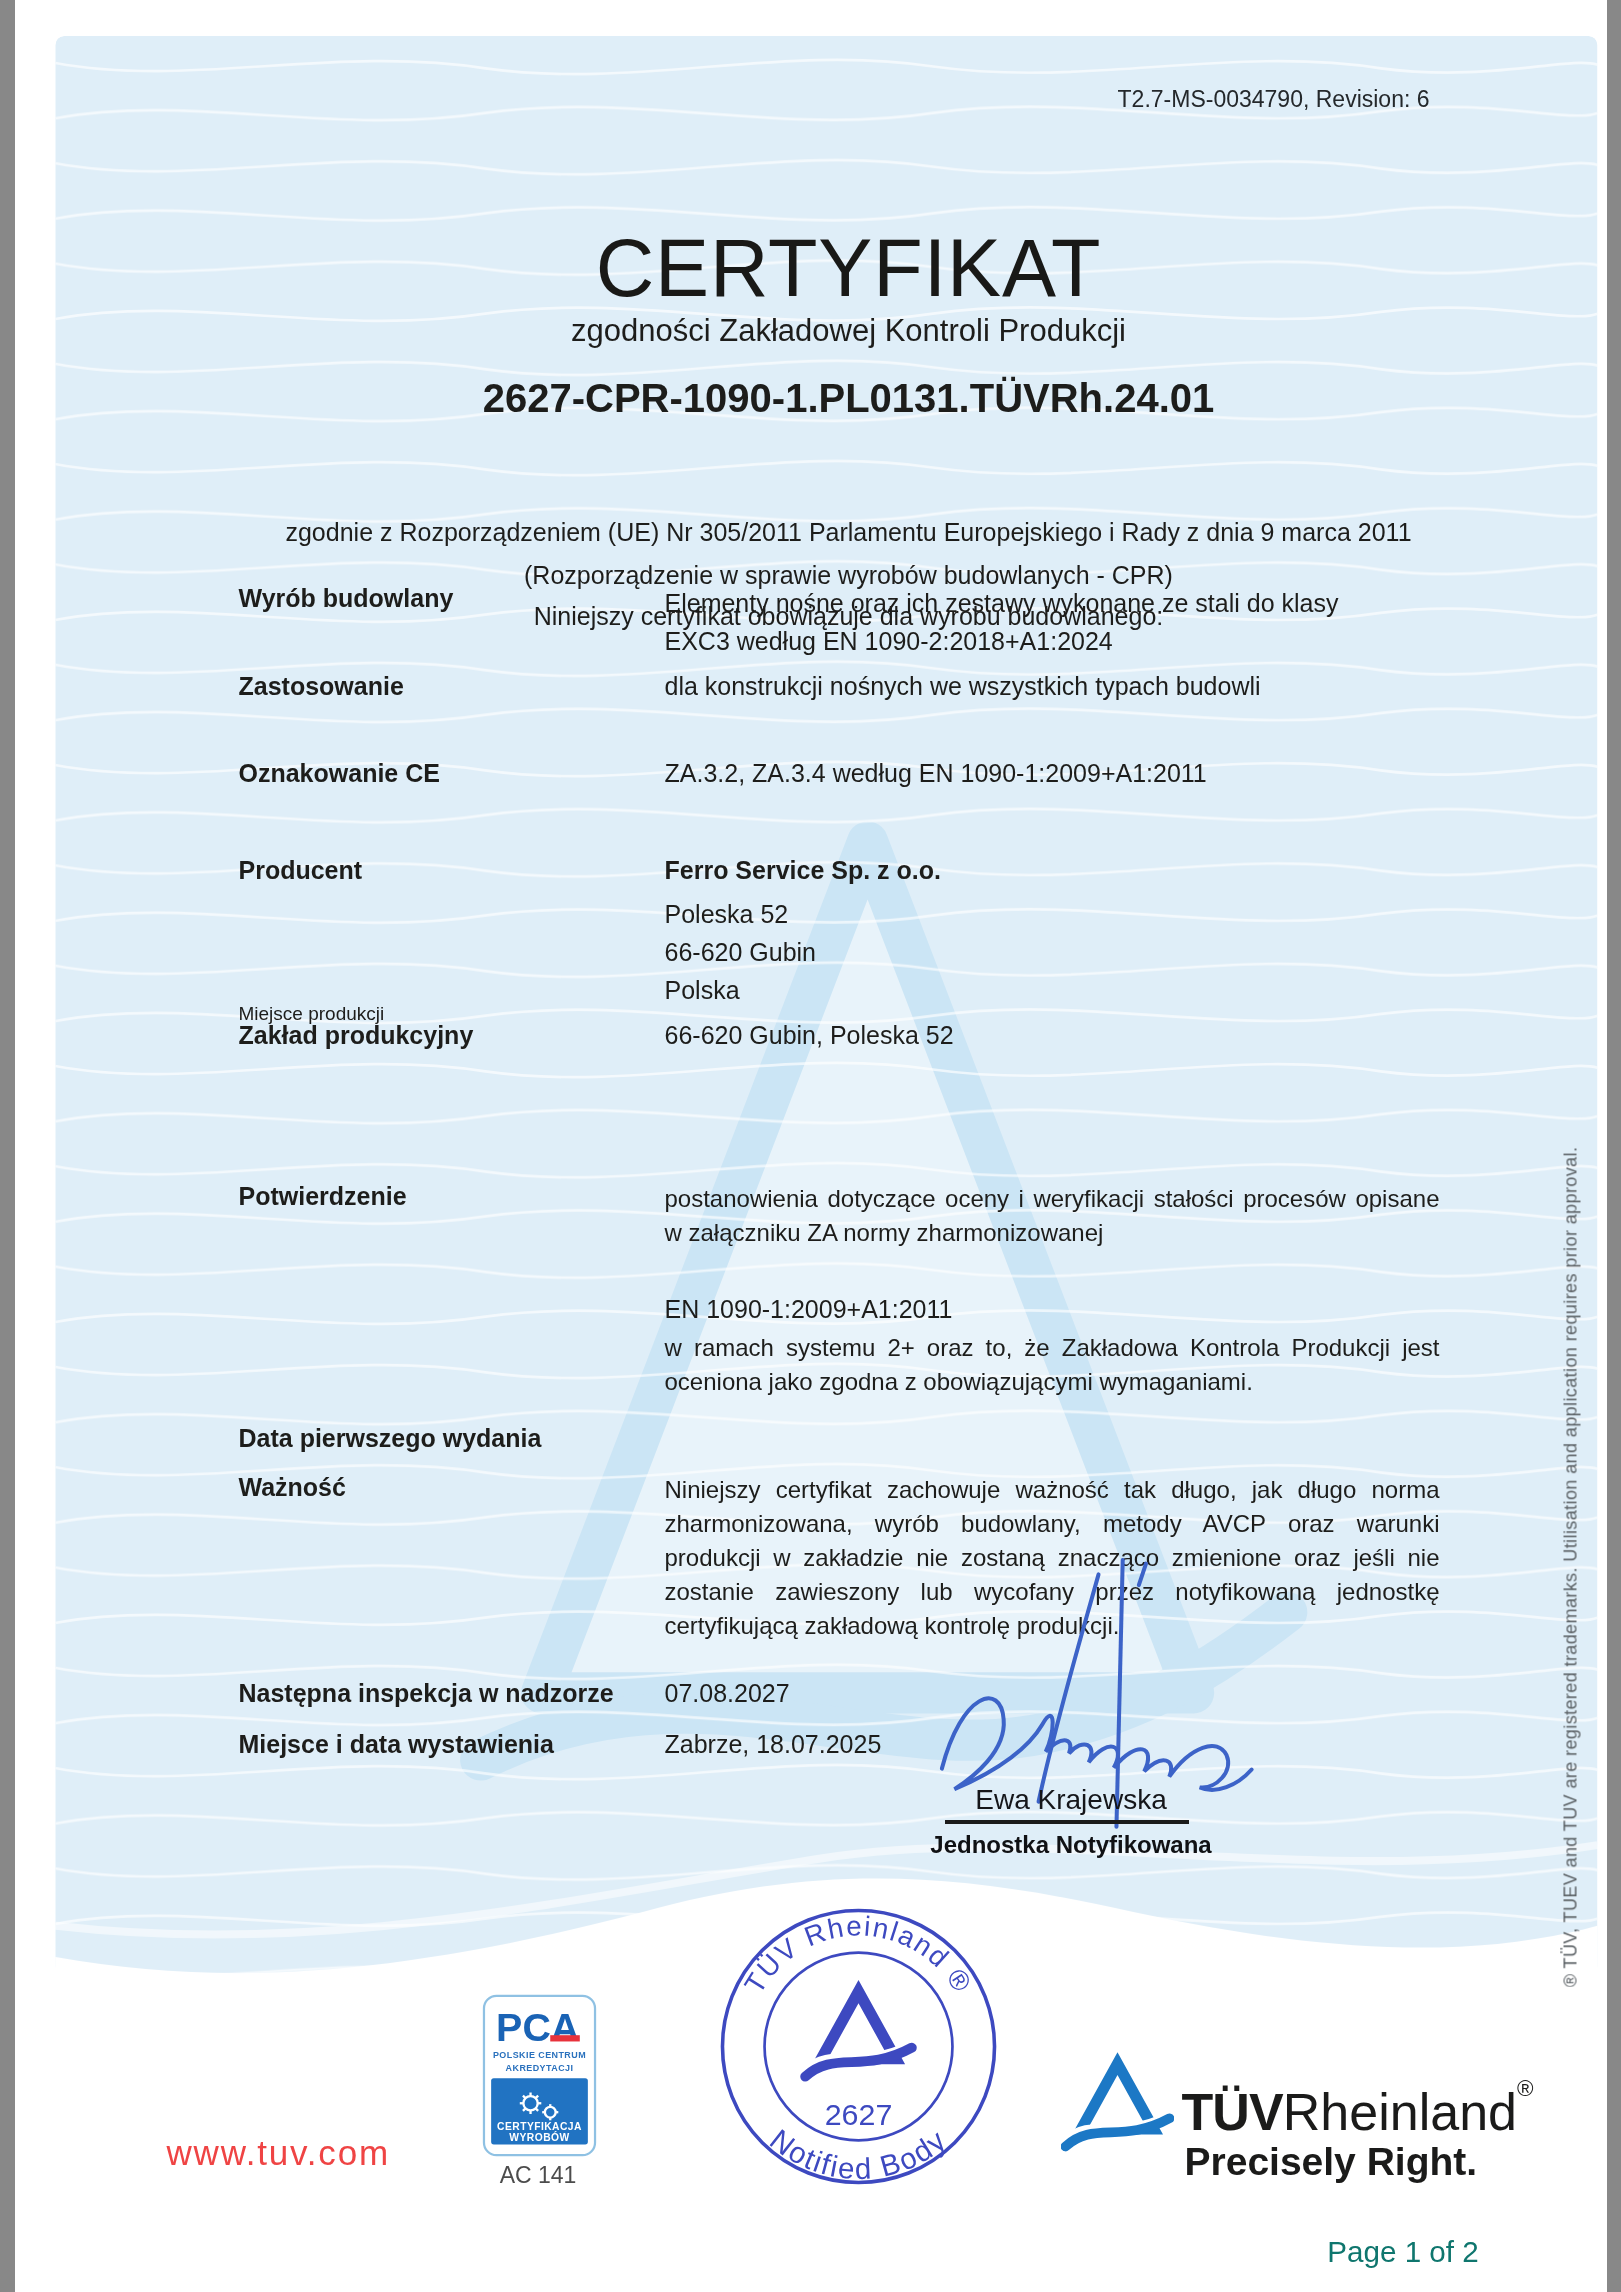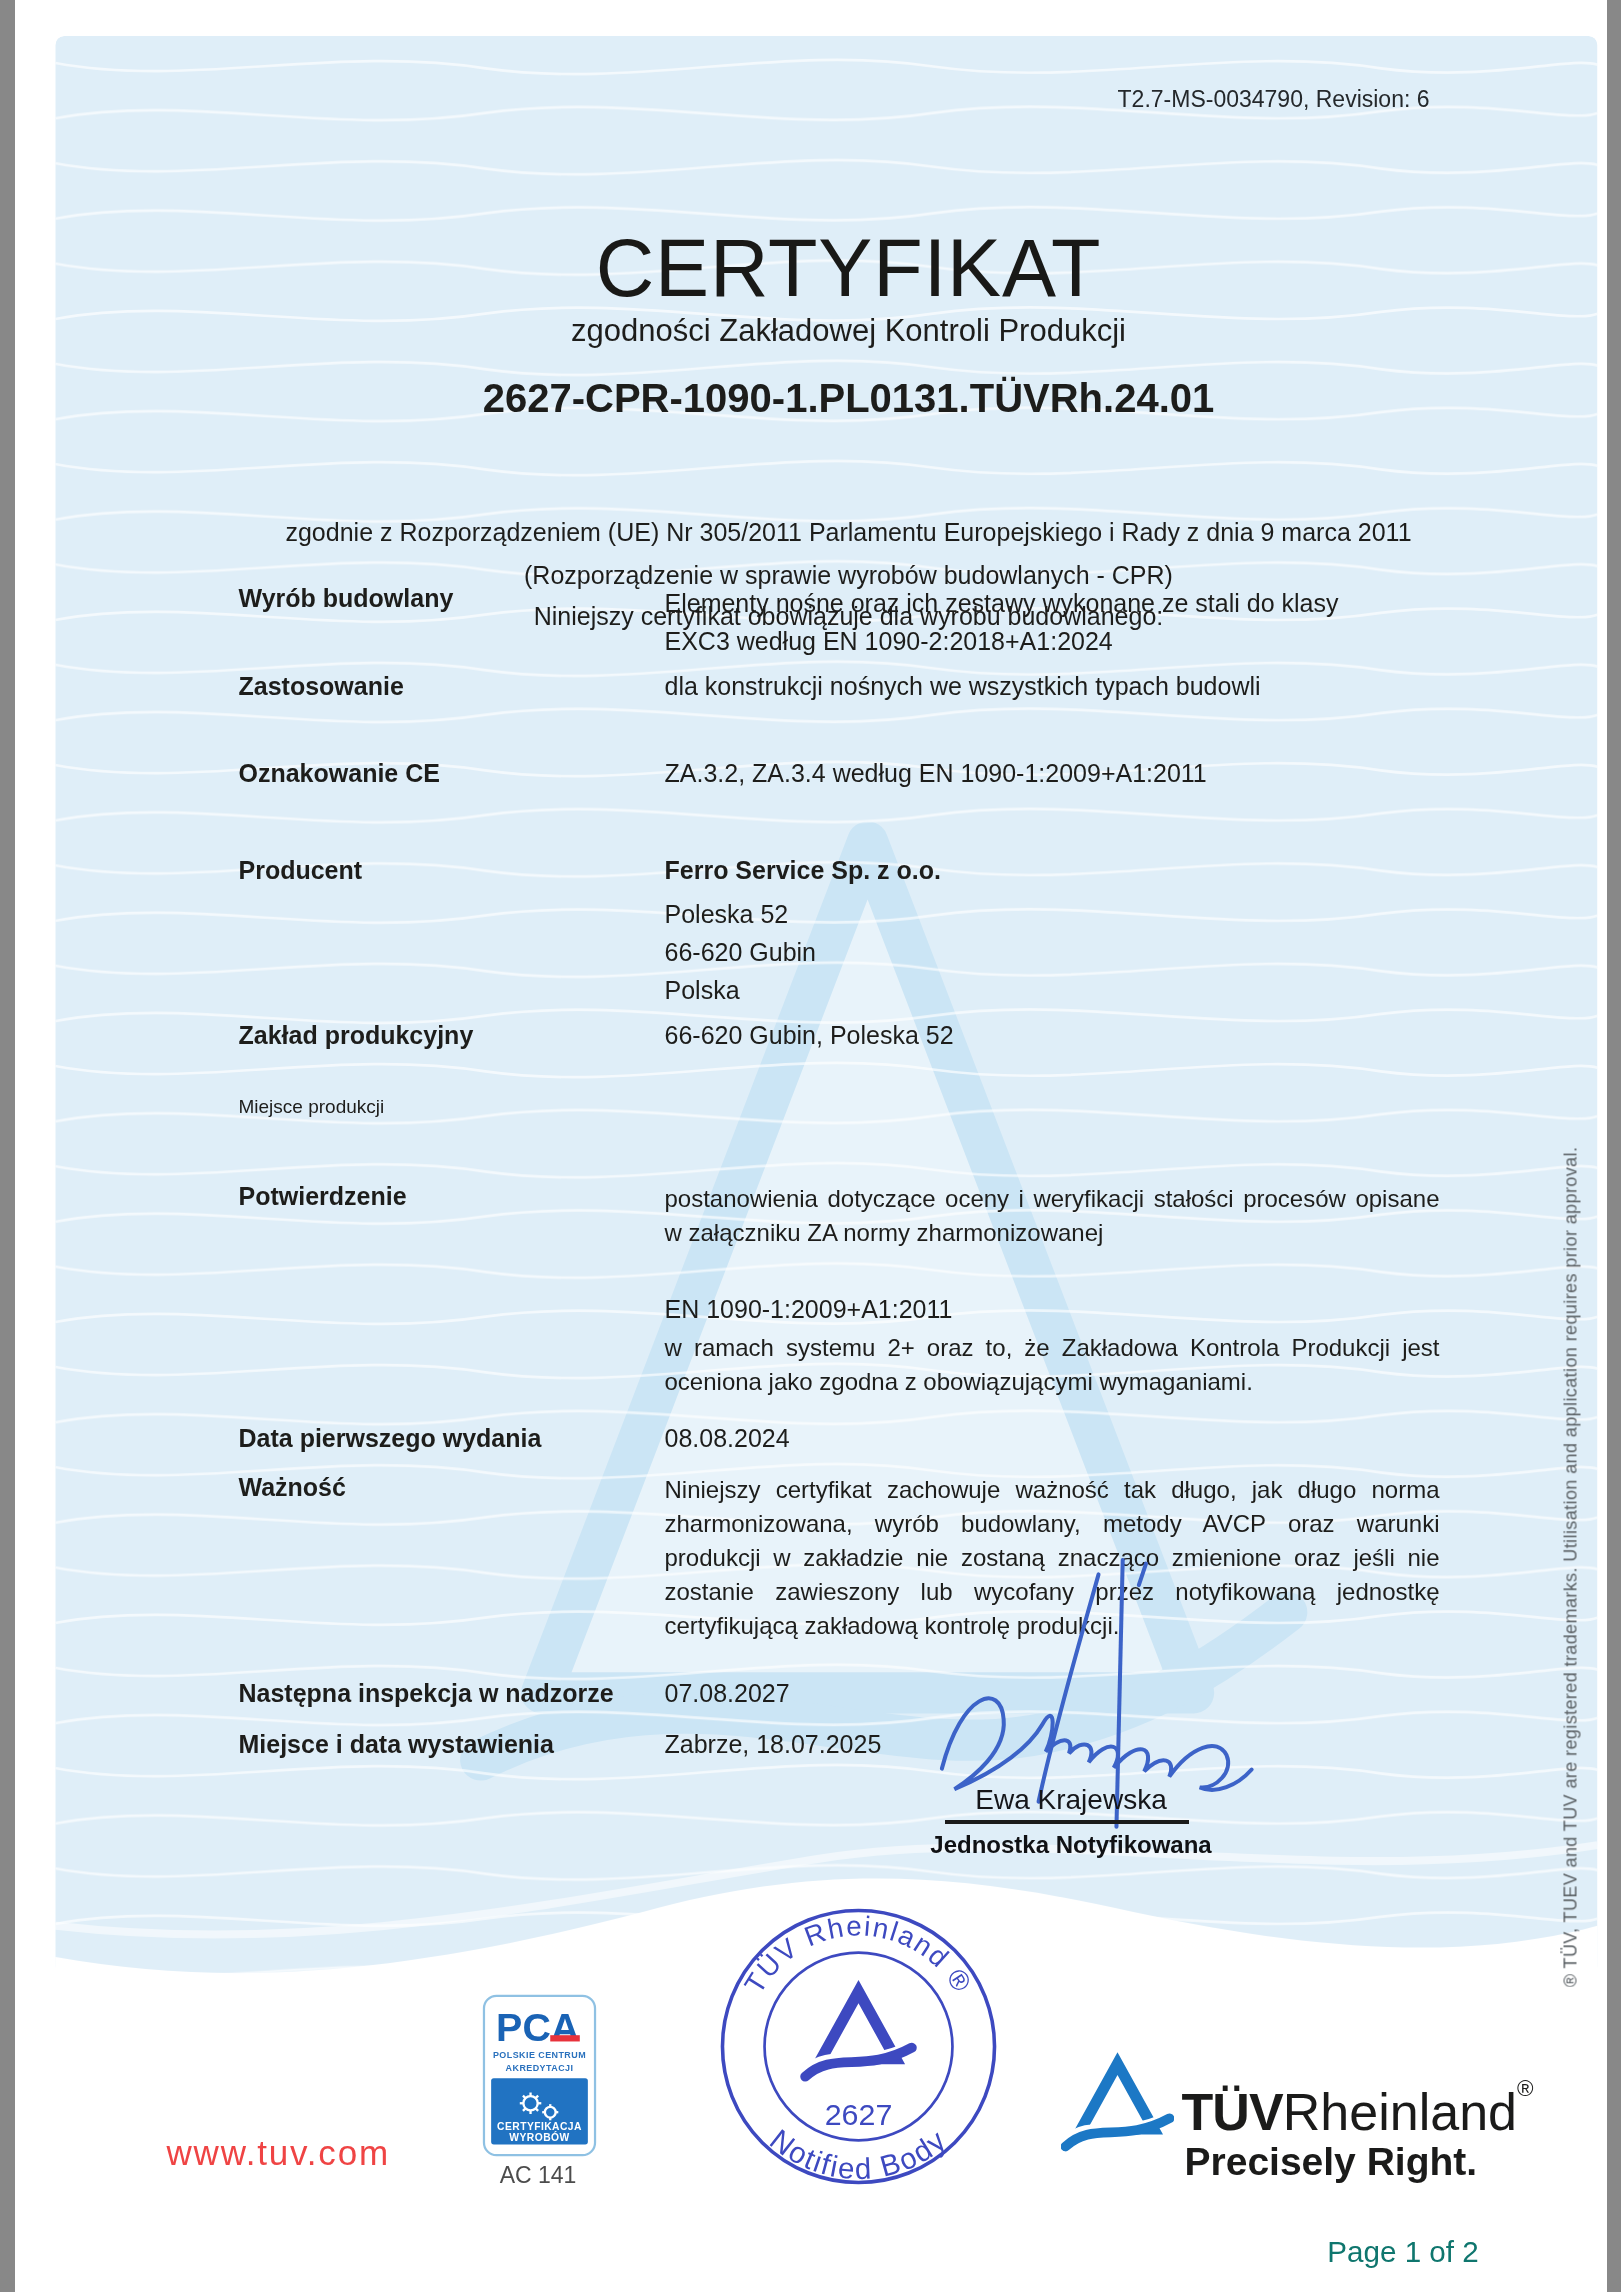--- a/index.html
+++ b/index.html
@@ -18,21 +18,21 @@
   .regline1{top:518px;font-size:25px;}
   .regline2{top:561px;font-size:25px;}
   .applies{top:602px;font-size:25px;}
   
   .lbl{left:224px;width:412px;font-size:25px;font-weight:bold;}
   .val{left:650px;width:779px;font-size:25px;}
   .vline{line-height:38px;white-space:nowrap;}
   .para{width:775px;font-size:24px;}
   .para div{line-height:34px;}
   .jl{text-align:justify;text-align-last:justify;}
-  .sub-lbl{left:224px;top:1096px;font-size:19px;}
+  .sub-lbl{left:224px;top:1003px;font-size:19px;}
   
   .sig-name{left:913px;top:1784px;width:287px;text-align:center;font-size:28px;color:#15161a;}
   .sig-line{left:930px;top:1820px;width:244px;height:3.6px;background:#1b1b1b;}
   .sig-role{left:913px;top:1831px;width:287px;text-align:center;font-size:24px;font-weight:bold;color:#101114;}
   
   .side-note{
     top:1567px;left:1556px;transform:translate(-50%,-50%) rotate(-90deg);
     white-space:nowrap;font-size:18px;color:#5b6165;letter-spacing:0.4px;
   }
   
@@ -148,21 +148,20 @@
     <div class="jl">postanowienia dotyczące oceny i weryfikacji stałości procesów opisane</div>
     <div>w załączniku ZA normy zharmonizowanej</div>
   </div>
   <div class="abs val" style="top:1295px">EN 1090-1:2009+A1:2011</div>
   <div class="abs val para" style="top:1331px">
     <div class="jl">w ramach systemu 2+ oraz to, że Zakładowa Kontrola Produkcji jest</div>
     <div>oceniona jako zgodna z obowiązującymi wymaganiami.</div>
   </div>
 
   <div class="abs lbl" style="top:1424px">Data pierwszego wydania</div>
-  <div class="abs val" style="top:1424px">08.08.2024</div>
 
   <div class="abs lbl" style="top:1473px">Ważność</div>
   <div class="abs val para" style="top:1473px">
     <div class="jl">Niniejszy certyfikat zachowuje ważność tak długo, jak długo norma</div>
     <div class="jl">zharmonizowana, wyrób budowlany, metody AVCP oraz warunki</div>
     <div class="jl">produkcji w zakładzie nie zostaną znacząco zmienione oraz jeśli nie</div>
     <div class="jl">zostanie zawieszony lub wycofany przez notyfikowaną jednostkę</div>
     <div>certyfikującą zakładową kontrolę produkcji.</div>
   </div>
 

